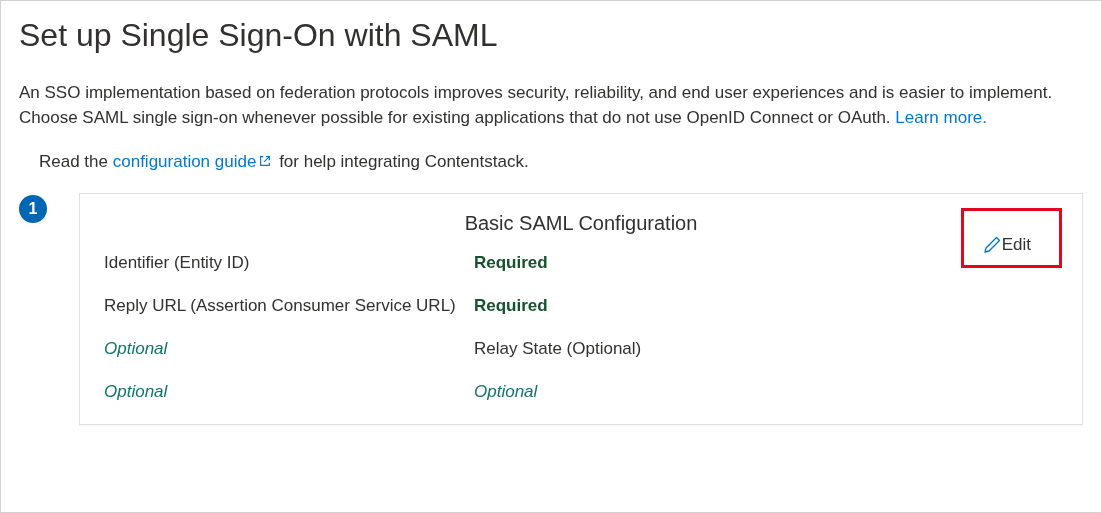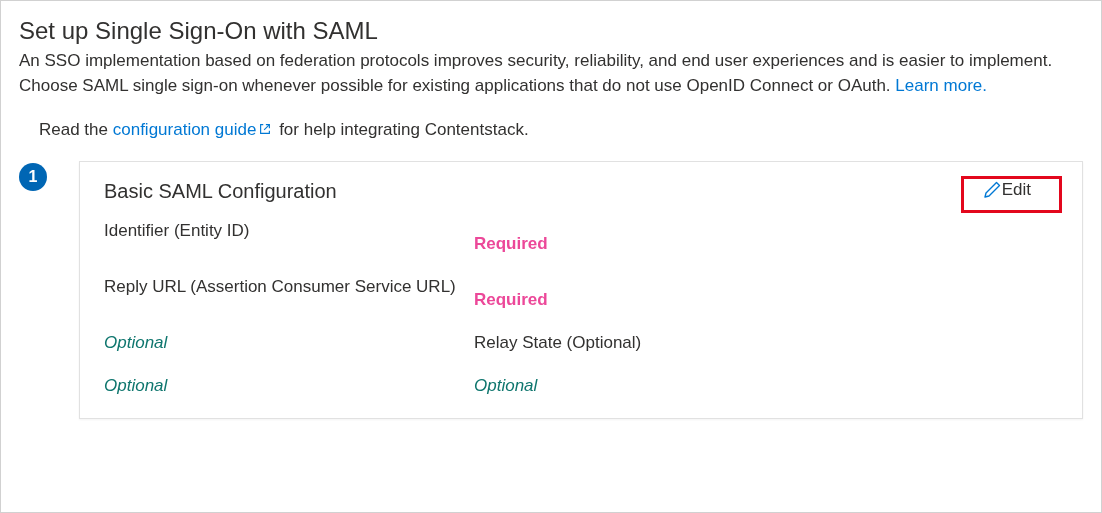--- a/index.html
+++ b/index.html
@@ -11,24 +11,24 @@
       font-family: "Segoe UI", -apple-system, BlinkMacSystemFont, sans-serif;
       background: #ffffff;
       color: #323130;
       font-size: 15px;
       width: 1102px;
       height: 513px;
       border: 1px solid #d1d1d1;
       padding: 10px 18px;
     }
     .page-title {
-      font-size: 24px;
+      font-size: 32px;
       font-weight: 400;
       color: #323130;
-      margin-bottom: 4px;
+      margin-bottom: 27px;
       margin-top: 6px;
     }
     .description {
       font-size: 17px;
       line-height: 1.45;
       color: #323130;
       margin-bottom: 22px;
     }
     .link {
       color: #0078d4;
@@ -69,59 +69,58 @@
       flex: 1;
       border: 1px solid #e1e1e1;
       margin-left: 32px;
       padding: 18px 24px 22px 24px;
       background: #ffffff;
       box-shadow: 0 1px 2px rgba(0,0,0,0.05);
       position: relative;
     }
     .card-header-row {
       display: flex;
-      justify-content: flex-start;
+      justify-content: center;
       align-items: flex-start;
       margin-bottom: 18px;
     }
     .card-title {
       font-size: 20px;
       font-weight: 400;
       color: #323130;
     }
     .edit-button {
       display: flex;
       align-items: center;
       gap: 0;
       background: #ffffff;
       border: 3px solid #e3071d;
-      padding: 1px 28px 10px 18px;
+      padding: 24px 28px 10px 18px;
       cursor: pointer;
       font-size: 17px;
       color: #323130;
       position: absolute;
       right: 20px;
       top: 14px;
     }
     .edit-icon svg {
       display: block;
     }
     .config-table {
       display: grid;
       grid-template-columns: 370px auto;
       row-gap: 23px;
       font-size: 17px;
     }
     .config-label {
       color: #323130;
     }
     .config-value-required {
-      color: #ec4899;
+      color: #14532d;
       font-weight: 600;
-      margin-top: 13px;
     }
     .config-value-optional {
       color: #0f766e;
       font-style: italic;
     }
   </style>
 </head>
 <body>
 
 <h1 class="page-title">Set up Single Sign-On with SAML</h1>

